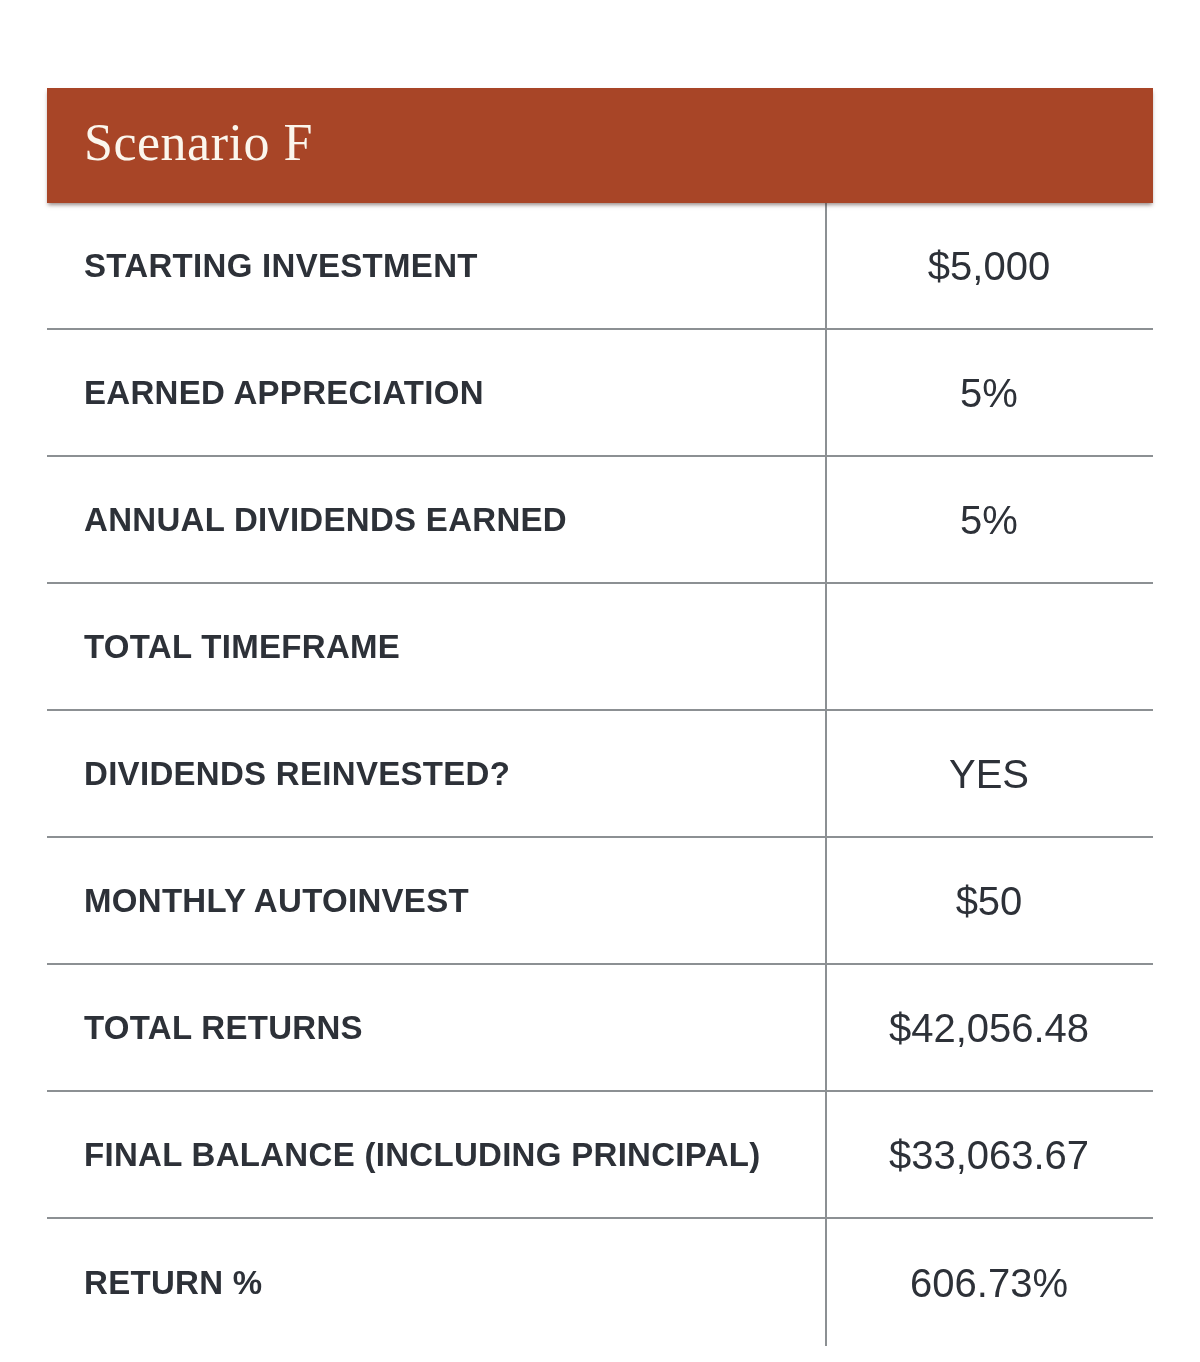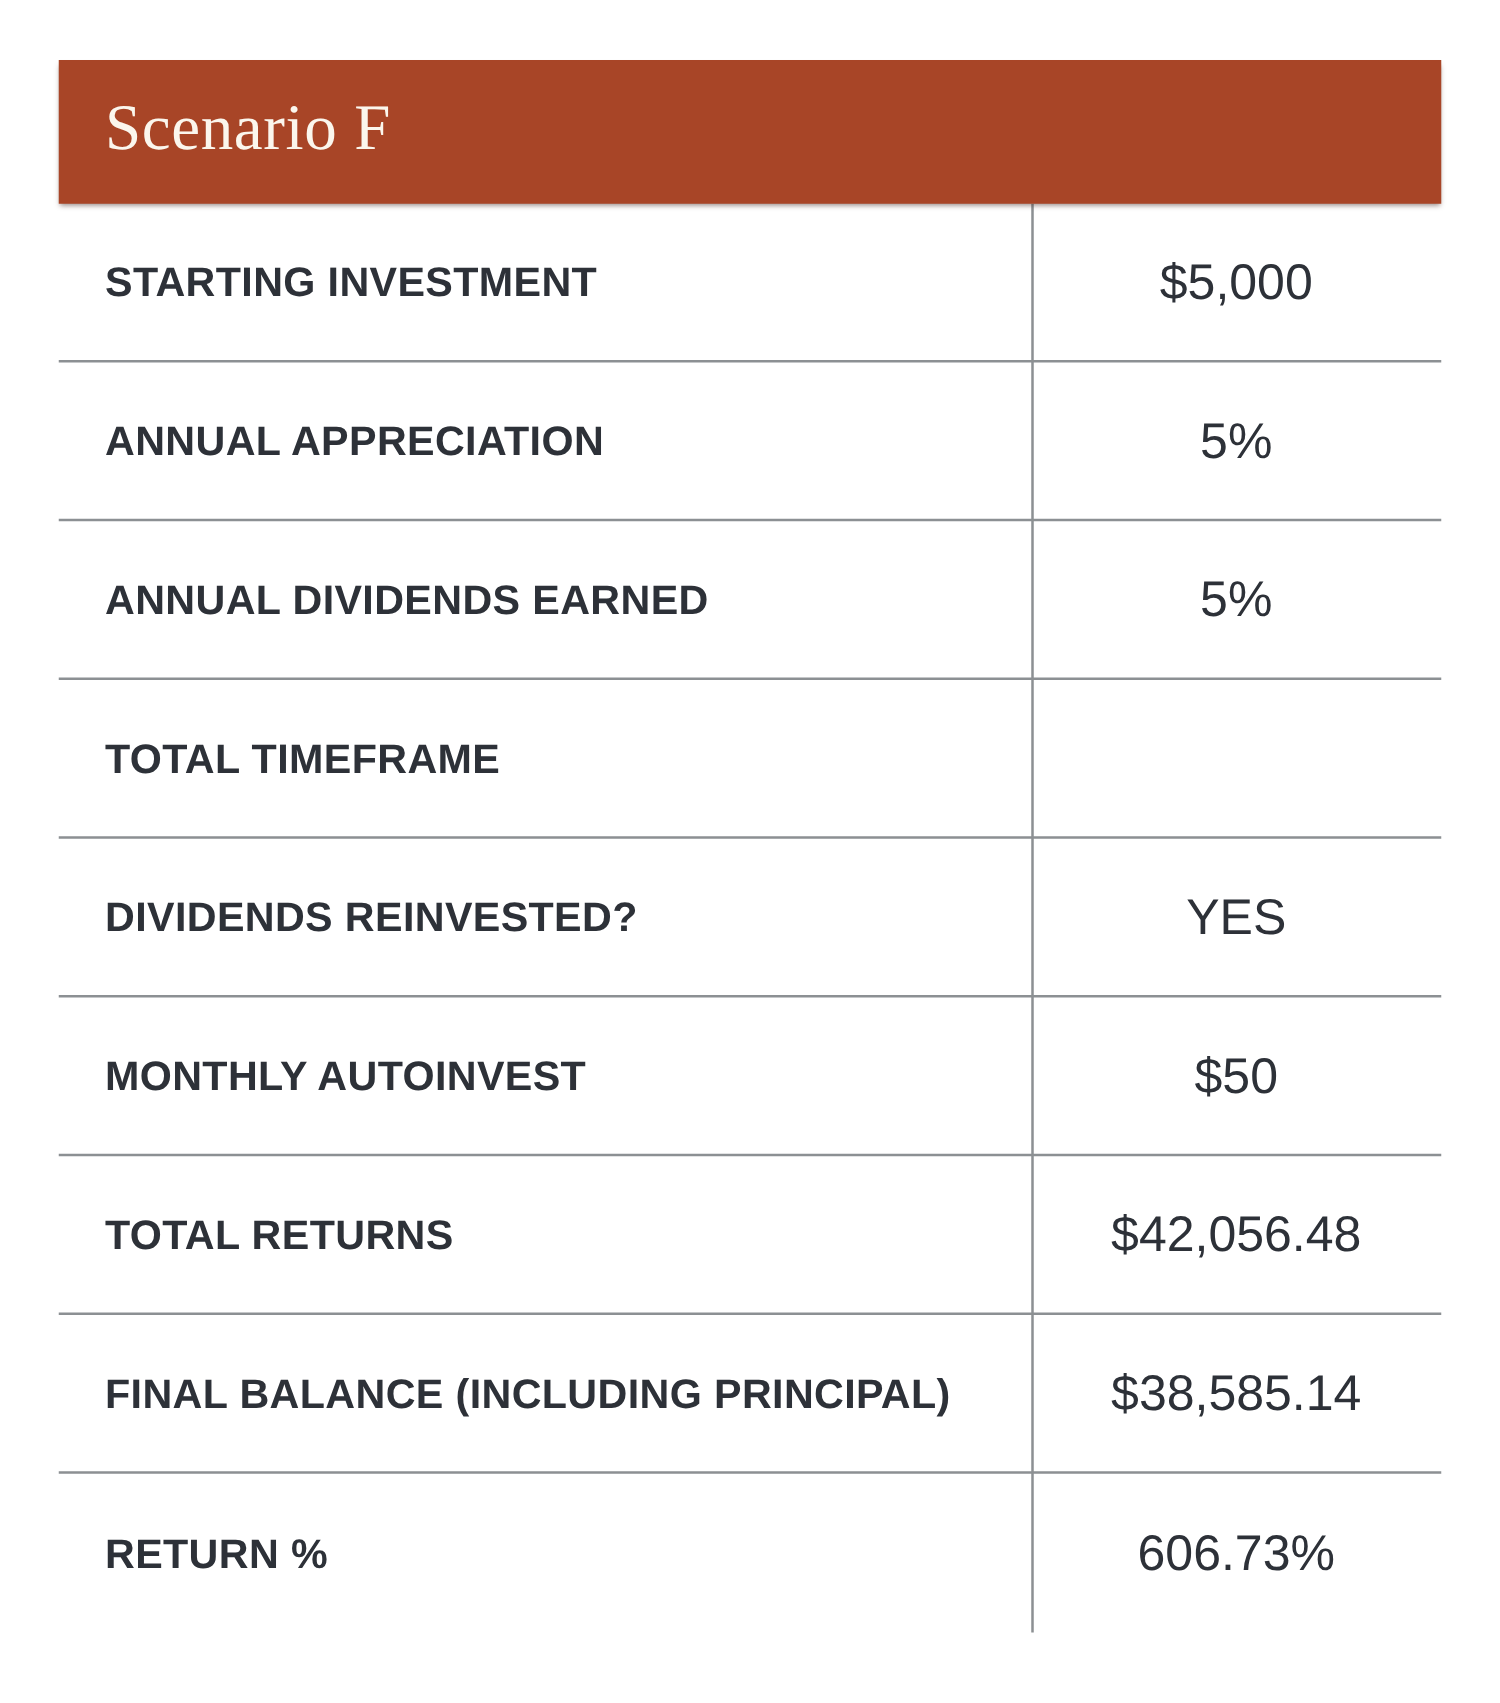--- a/index.html
+++ b/index.html
@@ -27,20 +27,21 @@
   .scenario-header {
     height: 115px;
     background: #A84527;
     display: flex;
     align-items: center;
     padding-left: 37px;
     box-sizing: border-box;
     box-shadow: 0 3px 4px -1px rgba(70, 45, 40, 0.55);
     position: relative;
     z-index: 2;
+    margin-top: 40px;
   }
   .scenario-title {
     font-family: "Liberation Serif", "DejaVu Serif", serif;
     font-weight: 400;
     font-size: 52px;
     letter-spacing: 0.5px;
     color: #FBF6ED;
     line-height: 1;
     padding-bottom: 6px;
   }
@@ -98,21 +99,21 @@
 
     <div class="scenario-rows">
       <div class="column-divider"></div>
 
   <div class="scenario-row">
     <div class="row-label">STARTING INVESTMENT</div>
     <div class="row-value">$5,000</div>
   </div>
 
   <div class="scenario-row">
-    <div class="row-label">ANNUAL APPRECIATION</div>
+    <div class="row-label">EARNED APPRECIATION</div>
     <div class="row-value">5%</div>
   </div>
 
   <div class="scenario-row">
     <div class="row-label">ANNUAL DIVIDENDS EARNED</div>
     <div class="row-value">5%</div>
   </div>
 
   <div class="scenario-row">
     <div class="row-label">TOTAL TIMEFRAME</div>
@@ -128,21 +129,21 @@
     <div class="row-value">$50</div>
   </div>
 
   <div class="scenario-row">
     <div class="row-label">TOTAL RETURNS</div>
     <div class="row-value">$42,056.48</div>
   </div>
 
   <div class="scenario-row">
     <div class="row-label">FINAL BALANCE (INCLUDING PRINCIPAL)</div>
-    <div class="row-value">$38,585.14</div>
+    <div class="row-value">$33,063.67</div>
   </div>
 
   <div class="scenario-row">
     <div class="row-label">RETURN %</div>
     <div class="row-value">606.73%</div>
   </div>
 </div>
 
   </div>
 </div>

